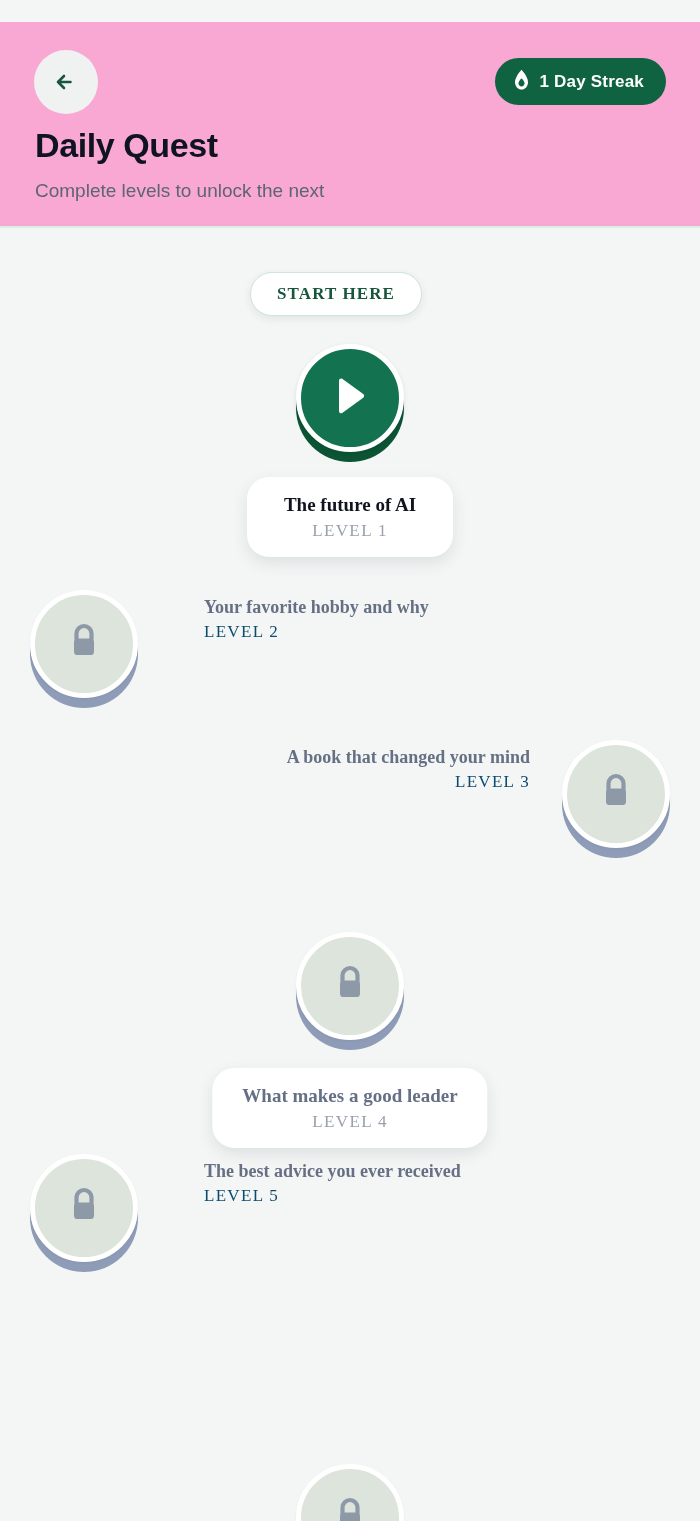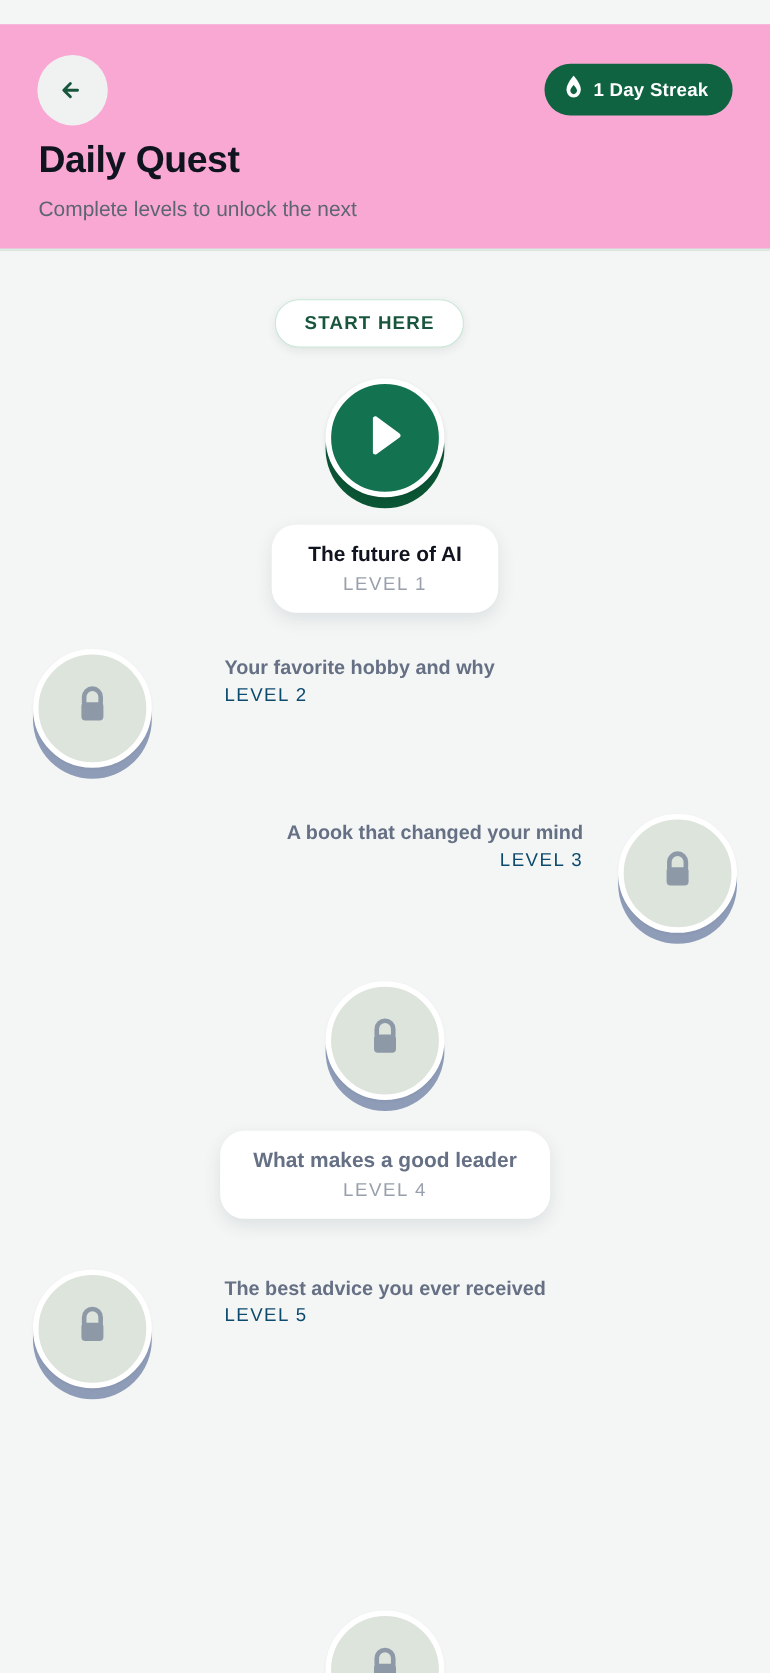--- a/index.html
+++ b/index.html
@@ -88,20 +88,21 @@
     font-weight: normal;
   }
 
   
   .path {
     position: absolute;
     top: 230px; left: 0;
     width: 672px;
     height: 1291px;
     background: #f4f6f5;
+    font-family: Liberation Serif, serif;
   }
 
   
   .start-pill {
     position: absolute;
     left: 50%;
     transform: translateX(-50%);
     top: 42px;
     background: #ffffff;
     border: 1.5px solid #c9e8d6;
@@ -295,21 +296,21 @@
             </svg>
           </span>
         </div>
       </div>
       <div class="node-text align-right" style="left:230px; top:8px;">
         <div class="t-title">A book that changed your mind</div>
         <div class="t-level">LEVEL 3</div>
       </div>
     </div>
 
-    <div class="node-row" style="top:660px; height:200px;">
+    <div class="node-row" style="top:700px; height:200px;">
       <div class="node-wrap locked" style="left:292px; top:0;">
         <div class="node-puck"></div>
         <div class="node-circle">
           <span>
             <svg width="36" height="42" viewBox="0 0 36 42" fill="none">
               <path d="M10.5 18v-5.5a7.5 7.5 0 0115 0V18" stroke="#8e99a8" stroke-width="4.2" stroke-linecap="round" fill="none"></path>
               <rect x="8" y="17.5" width="20" height="16.5" rx="3.6" fill="#8e99a8"></rect>
             </svg>
           </span>
         </div>

